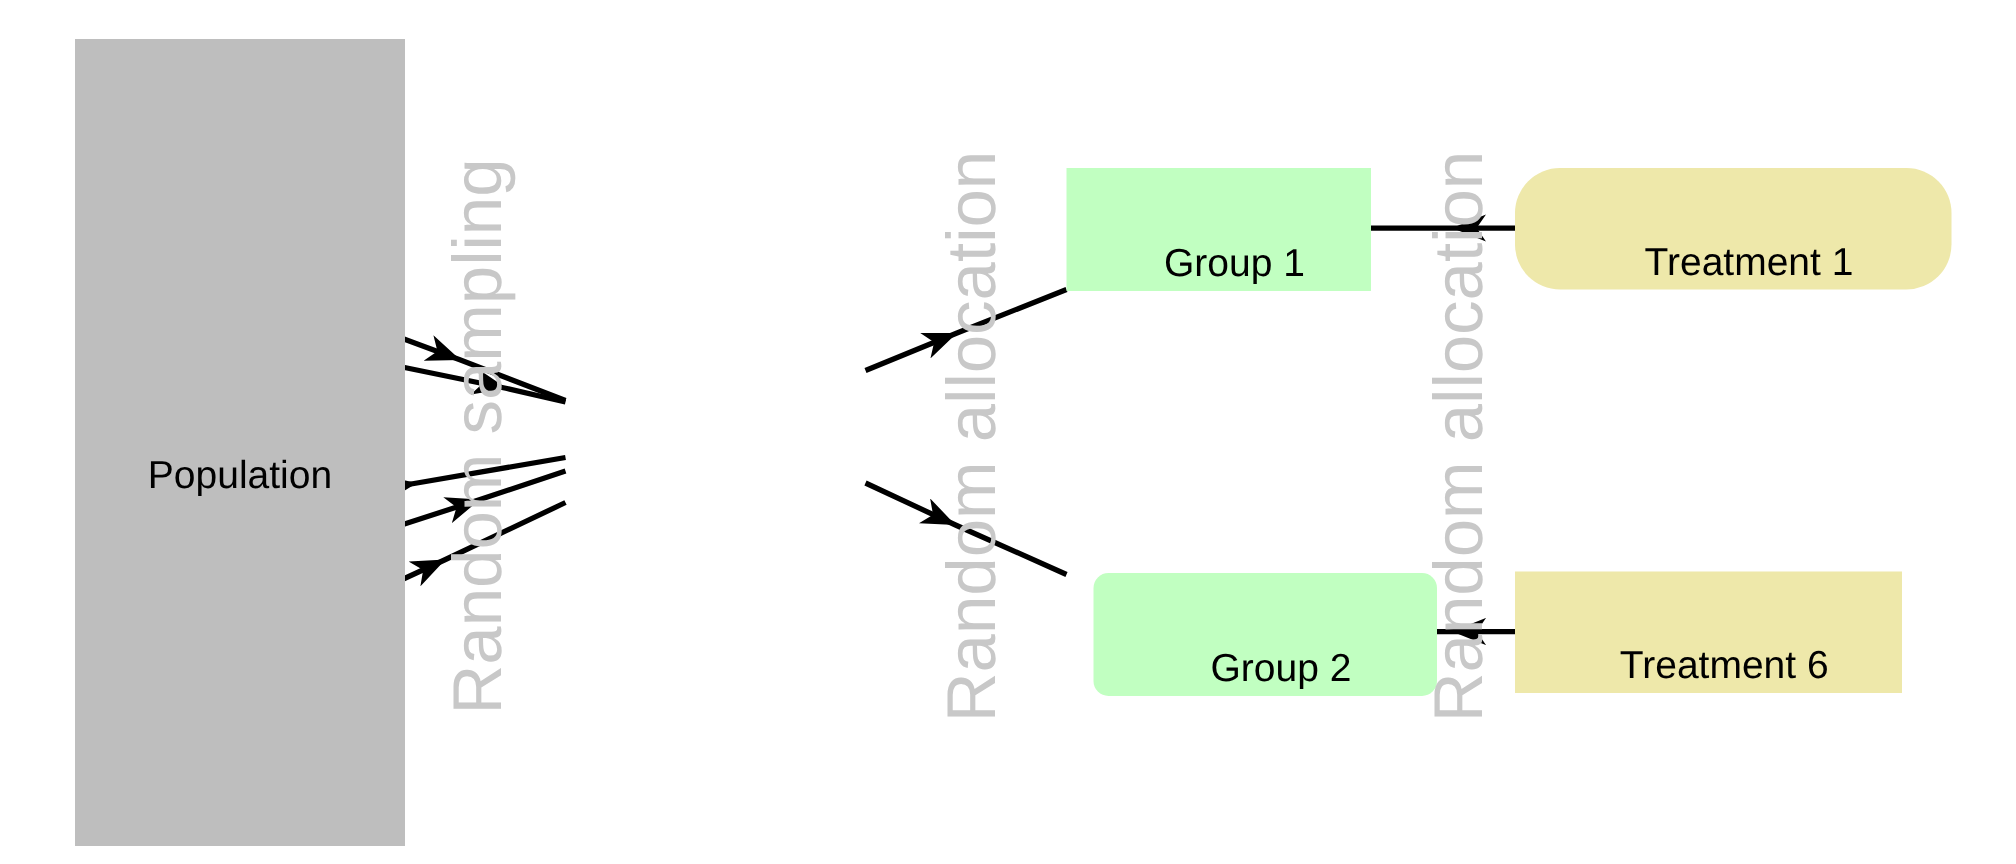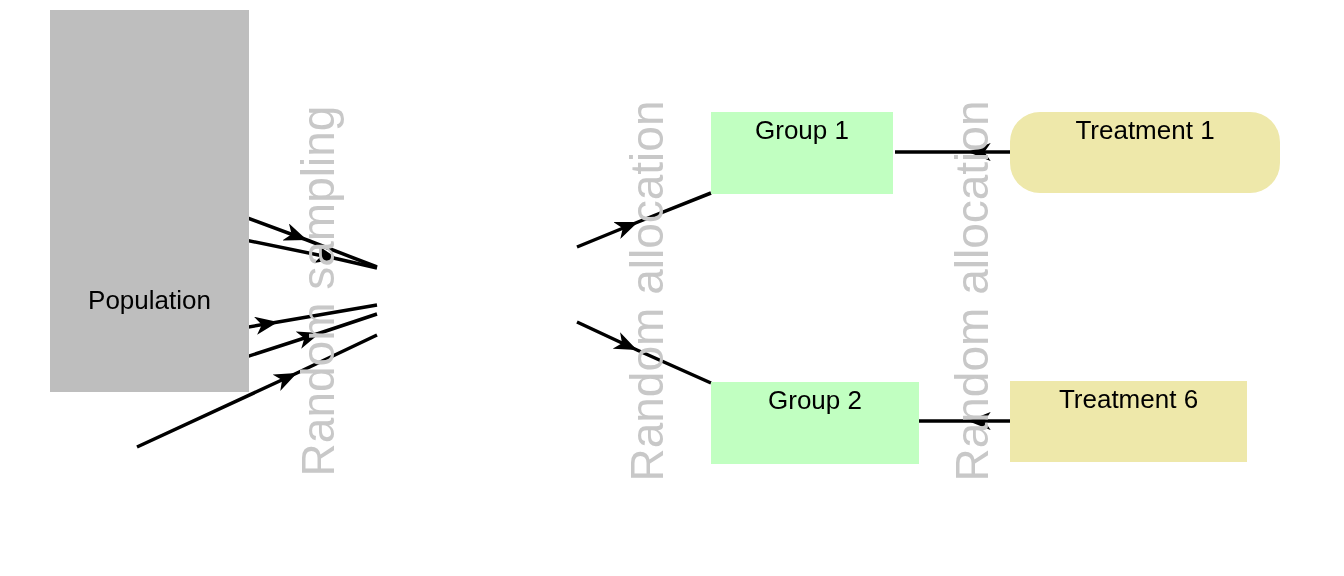--- a/index.html
+++ b/index.html
@@ -7,38 +7,39 @@
     position: relative;
     width: 1344px;
     height: 576px;
     background: #ffffff;
     font-family: "Liberation Sans", sans-serif;
     overflow: hidden;
   }
   .box {
     position: absolute;
     display: flex;
-    align-items: flex-start;
+    align-items: flex-end;
     justify-content: center;
     text-align: center;
     color: #000000;
     font-size: 26px;
     line-height: 37px;
+    padding-left: 21px;
   }
   #population-box {
-    left: 50px; top: 10px; width: 199px; height: 382px;
+    left: 50px; top: 26px; width: 199px; height: 538px;
     background: var(--population-fill, #BEBEBE);
   }
   #population-box .box-label { position: absolute; left: 0; right: 0; top: 272px; }
   #sample-box {
     left: 377px; top: 190px; width: 198px; height: 194px;
     background: var(--sample-fill, #FAEBD7);
   }
   #group1-box { left: 711px; top: 112px; width: 182px; height: 82px; background: var(--group-fill, #C1FFC1); }
-  #group2-box { left: 711px; top: 382px; width: 208px; height: 82px; background: var(--group-fill, #C1FFC1); }
+  #group2-box { left: 729px; top: 382px; width: 208px; height: 82px; background: var(--group-fill, #C1FFC1); border-radius: 10px; }
   #treatment1-box { left: 1010px; top: 112px; width: 270px; height: 81px; background: var(--treatment-fill, #EEE8AA); border-radius: 30px; }
   #treatment2-box { left: 1010px; top: 381px; width: 237px; height: 81px; background: var(--treatment-fill, #EEE8AA); }
   .rotated-label {
     position: absolute;
     width: 406px;
     height: 46px;
     line-height: 46px;
     text-align: center;
     font-size: 46px;
     color: var(--stage-label-color, #C8C8C8);

